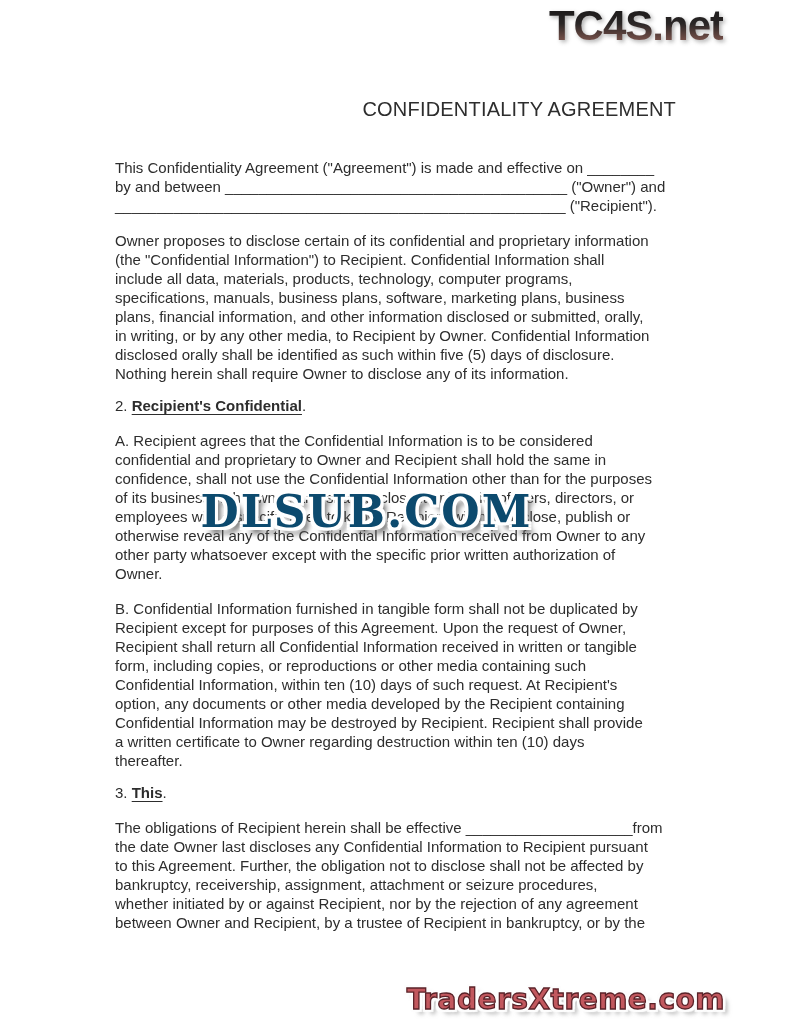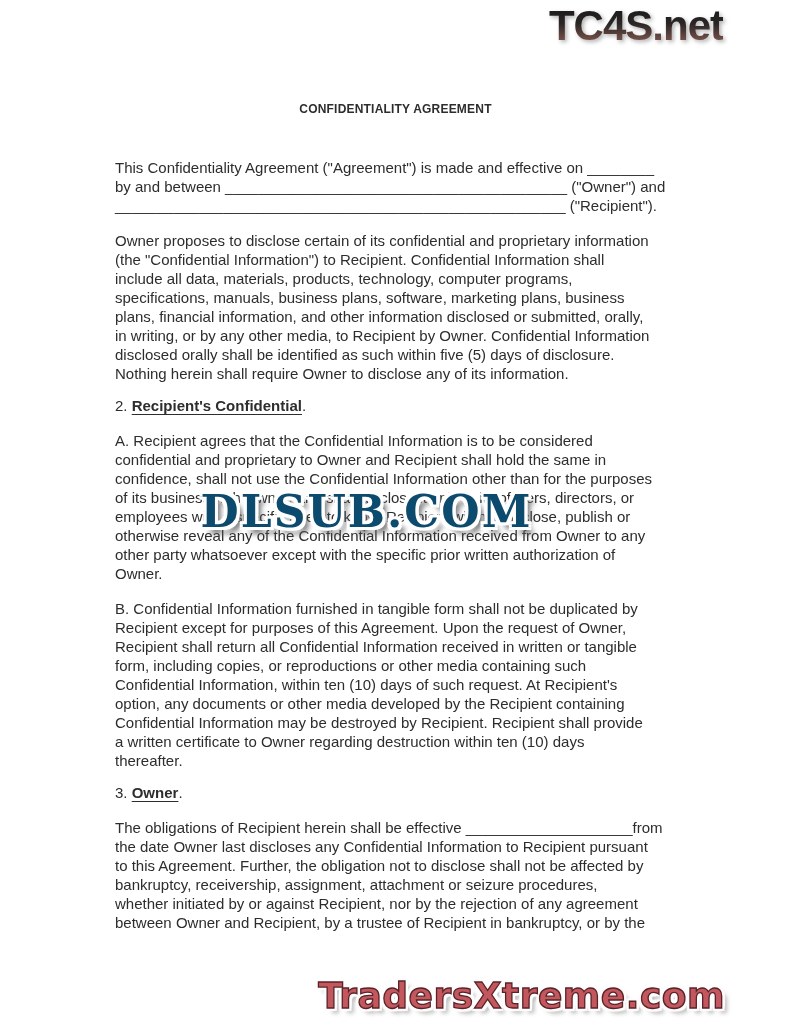--- a/index.html
+++ b/index.html
@@ -36,23 +36,23 @@
   .doc {
     position: absolute;
     left: 115px;
     top: 100px;
     width: 600px;
     color: #2d2d2d;
     font-size: 15px;
     line-height: 19px;
   }
   .doc-title {
-    font-weight: bold;
-    font-size: 12px;
-    text-align: center;
+    font-weight: normal;
+    font-size: 20px;
+    text-align: right;
     width: 561px;
     margin: 0 0 39px 0;
     letter-spacing: 0.2px;
   }
   .para {
     margin: 16px 0 13px 0;
     white-space: pre;
   }
   .sec-heading {
     margin: 6px 0 13px 0;
@@ -83,21 +83,21 @@
        6px 7px 5px rgba(90,90,90,0.75);
   }
 
   
   .wm-bottom {
     position: absolute;
     bottom: 8px;
     right: 8px;
     font-family: "DejaVu Sans", sans-serif;
     font-weight: bold;
-    font-size: 36px;
+    font-size: 28px;
     letter-spacing: 0.5px;
     color: #c2585e;
     -webkit-text-stroke: 1.3px #5a2228;
     white-space: nowrap;
     text-shadow:
       -3px -3px 1px #fdfdfd,  3px -3px 1px #fdfdfd,
       -3px  3px 1px #fdfdfd,  3px  3px 1px #fdfdfd,
       -3px  0   1px #fdfdfd,  3px  0   1px #fdfdfd,
        0   -3px 1px #fdfdfd,  0    3px 1px #fdfdfd,
        5px 5px 4px rgba(120,120,120,0.55);
@@ -145,21 +145,21 @@
 Recipient except for purposes of this Agreement. Upon the request of Owner,
 Recipient shall return all Confidential Information received in written or tangible
 form, including copies, or reproductions or other media containing such
 Confidential Information, within ten (10) days of such request. At Recipient's
 option, any documents or other media developed by the Recipient containing
 Confidential Information may be destroyed by Recipient. Recipient shall provide
 a written certificate to Owner regarding destruction within ten (10) days
 thereafter.</p>
 
     <div class="sec-heading">
-      <span>3. </span><span class="sec-title">Owner</span><span>.</span>
+      <span>3. </span><span class="sec-title">This</span><span>.</span>
     </div>
 
     <p class="para">The obligations of Recipient herein shall be effective ____________________from
 the date Owner last discloses any Confidential Information to Recipient pursuant
 to this Agreement. Further, the obligation not to disclose shall not be affected by
 bankruptcy, receivership, assignment, attachment or seizure procedures,
 whether initiated by or against Recipient, nor by the rejection of any agreement
 between Owner and Recipient, by a trustee of Recipient in bankruptcy, or by the</p>
 
   </div>

